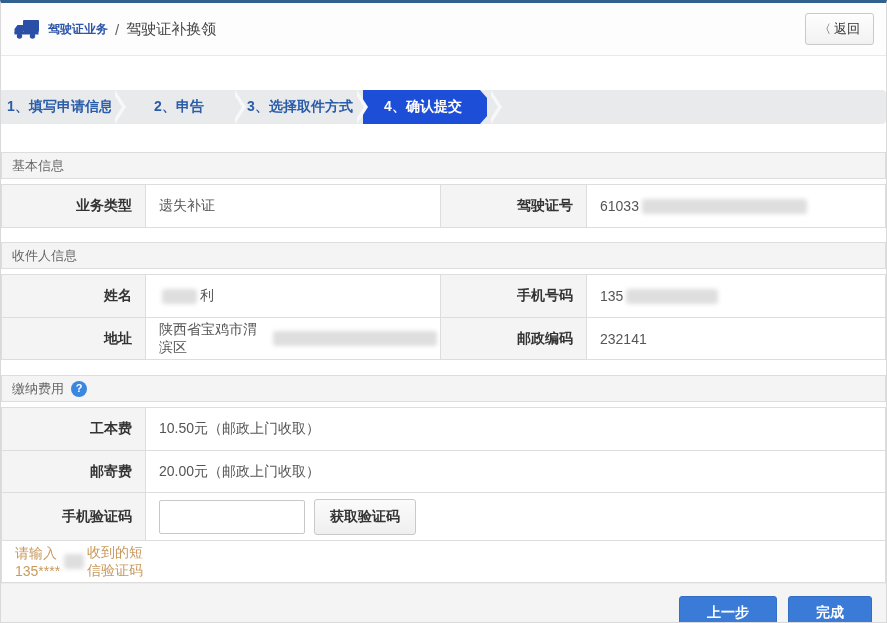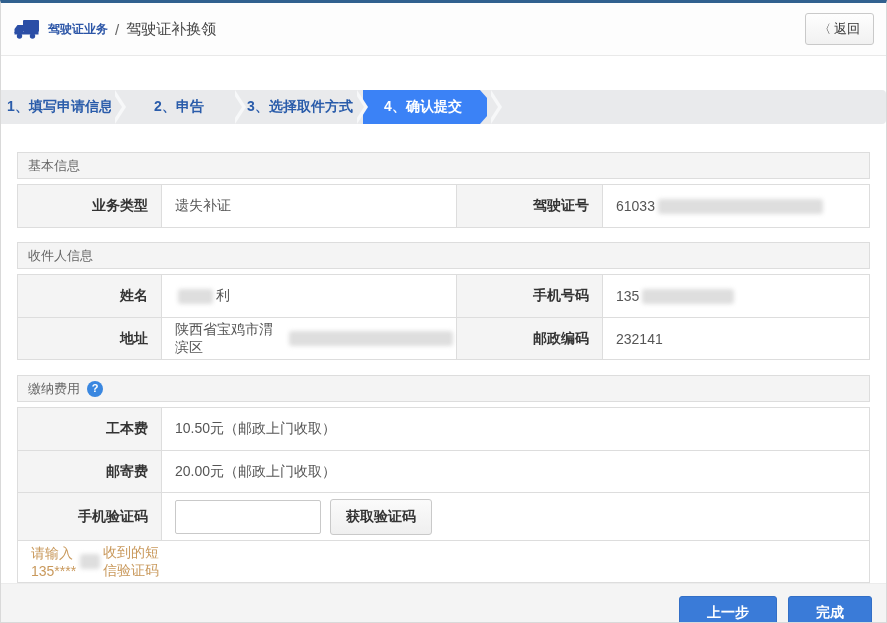--- a/index.html
+++ b/index.html
@@ -62,29 +62,29 @@
     border-top: 17px solid transparent; border-bottom: 17px solid transparent;
     border-left: 11px solid #f7f8f9;
   }
   .step-sep::after {
     content: ""; position: absolute; left: -8px; top: 0;
     border-top: 17px solid transparent; border-bottom: 17px solid transparent;
     border-left: 11px solid #e9eaec;
   }
   .step-active {
     width: 132px;
-    background: #3b82f6;
+    background: #1d4ed8;
     color: #ffffff;
     clip-path: polygon(0 0, calc(100% - 15px) 0, 100% 50%, calc(100% - 15px) 100%, 0 100%);
     padding-right: 12px;
     margin-left: 2px;
   }
 
   
-  .content { padding: 0 16px; }
+  .content { padding: 0 0; }
   .section { margin-top: 0; }
   .sec-gap-lg { height: 28px; }
   .sec-gap-md { height: 14px; }
   .sec-gap-sm { height: 15px; }
   .section-title {
     height: 27px; line-height: 25px;
     background: #f4f4f4;
     border: 1px solid #dddddd;
     color: #666; font-size: 13px;
     padding: 0 10px;

